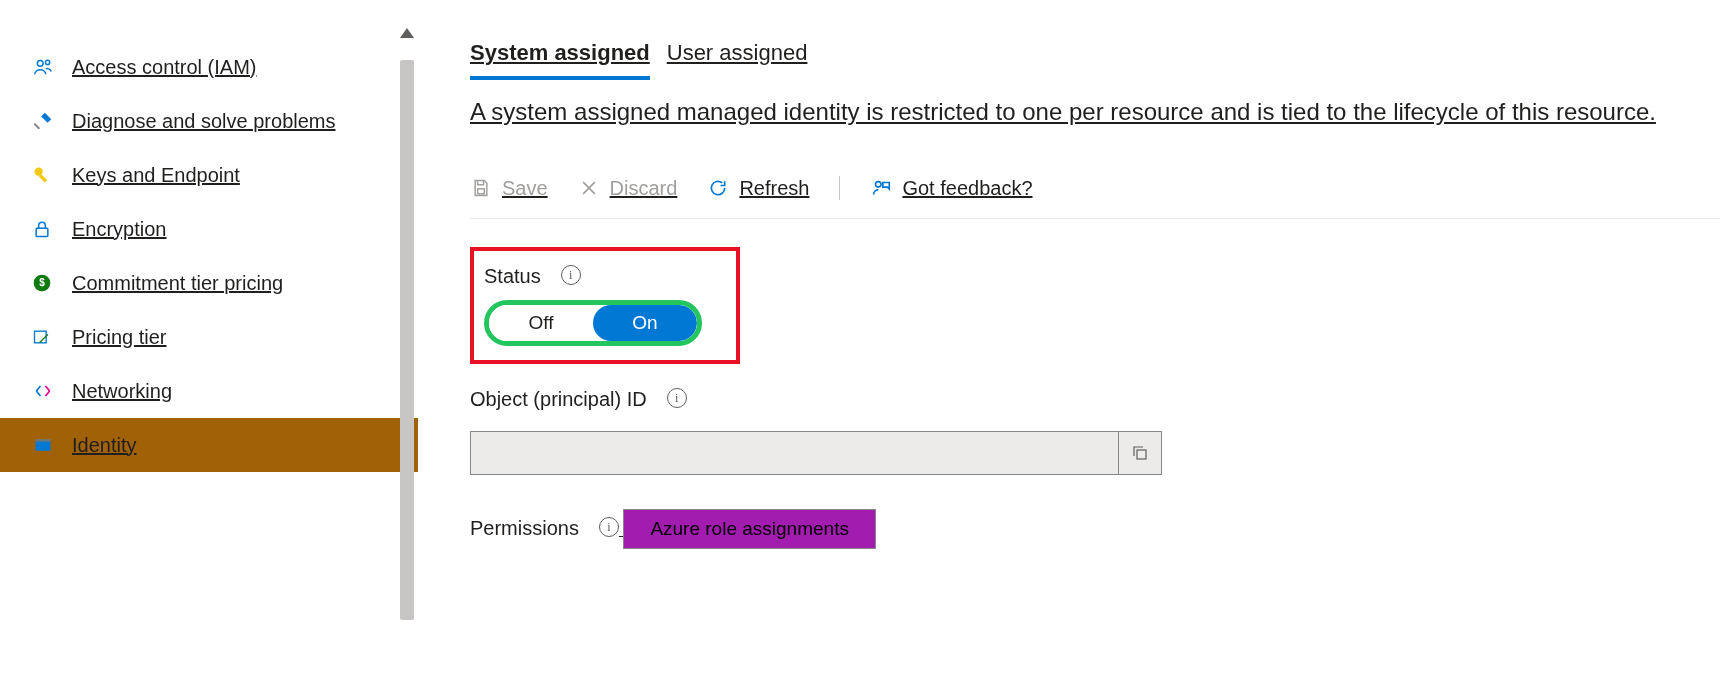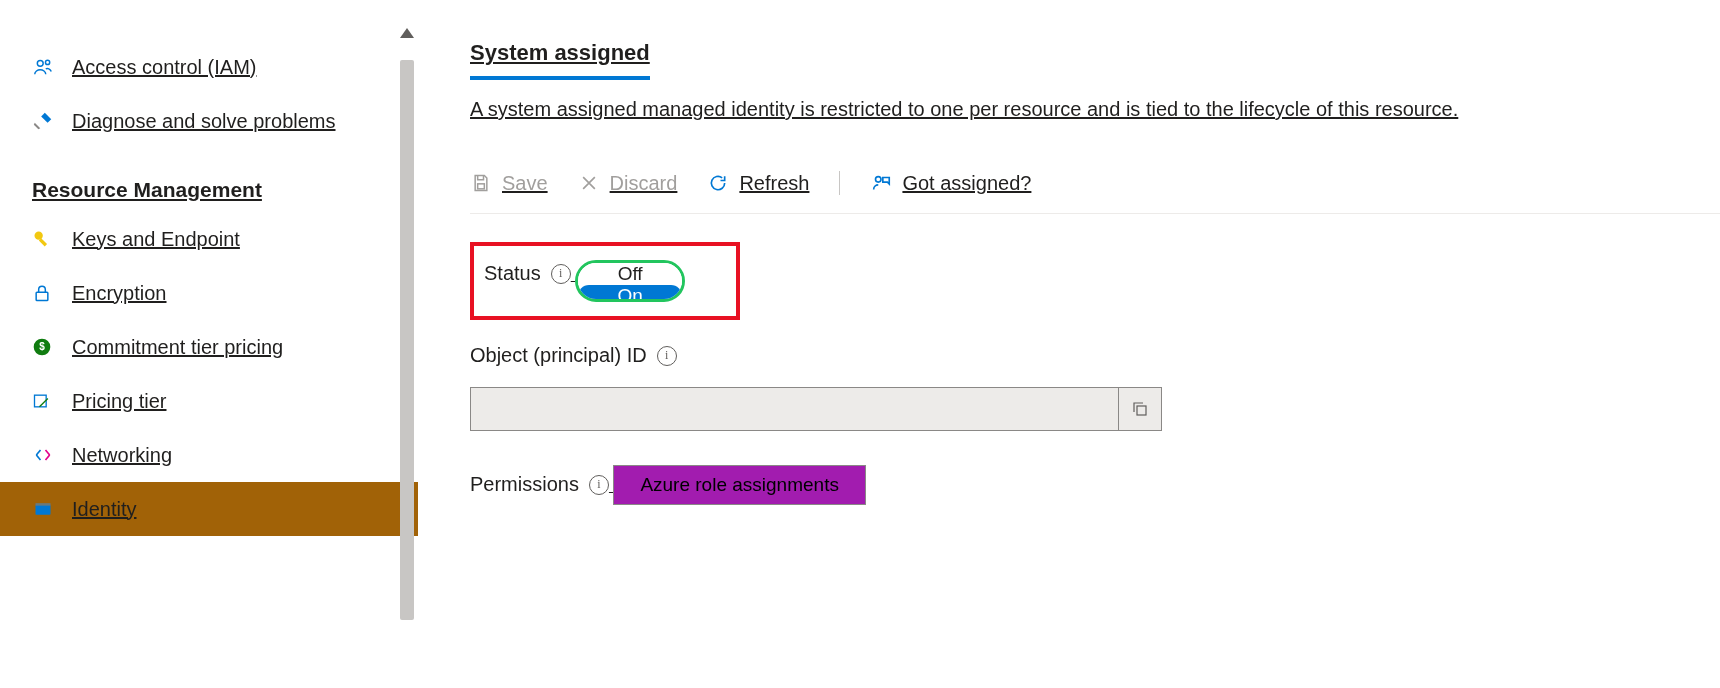--- a/index.html
+++ b/index.html
@@ -23,32 +23,32 @@
   .sidebar-section{font-weight:600;font-size:21px;padding:30px 0 10px 32px;}
   .scroll-indicator{position:absolute;top:0;right:0;width:22px;height:100%;}
   .scroll-arrow-up{position:absolute;top:28px;left:4px;width:0;height:0;border-left:7px solid transparent;border-right:7px solid transparent;border-bottom:10px solid #605e5c;}
   .scroll-track{position:absolute;top:60px;left:4px;width:14px;height:560px;background:#c8c6c4;border-radius:2px;}
 
   
   .content{flex:1;padding:40px 0 0 52px;box-sizing:border-box;overflow:hidden;}
   .tabs{display:flex;gap:17px;font-size:22px;margin-bottom:8px;}
   .tab{padding-bottom:10px;cursor:pointer;color:var(--text);}
   .tab.active{font-weight:600;border-bottom:4px solid var(--azure-blue);}
-  .description{font-size:20px;color:var(--text);margin:18px 0 50px 0;}
+  .description{font-size:24px;color:var(--text);margin:18px 0 50px 0;}
   .toolbar{display:flex;align-items:center;gap:30px;font-size:20px;padding-bottom:18px;border-bottom:1px solid #edebe9;}
   .toolbar .btn{display:inline-flex;align-items:center;gap:10px;cursor:pointer;}
   .toolbar .btn.disabled{color:var(--disabled);cursor:default;}
   .toolbar .btn .i{display:inline-flex;width:22px;height:22px;align-items:center;justify-content:center;}
   .vdiv{width:1px;height:24px;background:#c8c6c4;}
   .accent{color:var(--azure-blue);}
 
   .highlight-box{border:4px solid #e81123;padding:14px 20px 14px 10px;width:232px;margin-top:28px;}
-  .field-label{font-size:20px;display:inline-flex;align-items:center;gap:10px;margin-bottom:12px;}
+  .field-label{font-size:20px;display:inline-flex;align-items:flex-start;gap:20px;margin-bottom:12px;}
   .info-i{display:inline-flex;width:18px;height:18px;border:1px solid #605e5c;border-radius:50%;align-items:center;justify-content:center;font-size:12px;font-style:normal;color:#605e5c;font-family:serif;}
-  .toggle{display:inline-flex;border:3px solid #22c55e;border-radius:999px;overflow:hidden;height:36px;flex-direction:column;}
+  .toggle{display:inline-flex;border:5px solid #22c55e;border-radius:999px;overflow:hidden;height:36px;}
   .toggle .seg{width:104px;display:flex;align-items:center;justify-content:center;font-size:19px;cursor:pointer;background:#fff;color:var(--text);}
   .toggle .seg.on{background:var(--azure-blue);color:#fff;border-radius:999px;text-align:center;}
 
   .field{margin-top:24px;}
   .readonly-box{display:flex;align-items:center;width:690px;height:42px;border:1px solid #8a8886;background:#edebe9;margin-top:8px;}
   .readonly-box .val{flex:1;padding:0 12px;color:#605e5c;font-size:18px;}
   .copy-cell{width:42px;height:100%;border-left:1px solid #8a8886;display:flex;align-items:center;justify-content:center;cursor:pointer;}
 
   .action-btn{display:inline-flex;align-items:center;justify-content:center;height:40px;padding:0 26px;border:1px solid #8a8886;background:#a21caf;font-size:19px;cursor:pointer;margin-top:10px;}
 
@@ -79,21 +79,20 @@
       <li class="sidebar-item">
         <span class="icon">
           <svg width="22" height="22" viewBox="0 0 24 24">
               <path fill="#0078d4" d="M14 3l7 7-4 4-7-7z"></path>
               <path fill="#8a8886" d="M3 14l6 6-2 1-5-5z"></path>
             </svg>
         </span>
         <span>Diagnose and solve problems</span>
       </li>
     </ul>
-    <div class="sidebar-section">Resource Management</div>
     <ul class="sidebar-list">
       <li class="sidebar-item">
         <span class="icon">
           <svg width="20" height="20" viewBox="0 0 24 24">
               <circle cx="8" cy="8" r="5" fill="#f2c811"></circle>
               <rect x="11" y="11" width="10" height="4" fill="#f2c811" transform="rotate(45 11 11)"></rect>
             </svg>
         </span>
         <span>Keys and Endpoint</span>
       </li>
@@ -143,20 +142,21 @@
             </svg>
         </span>
         <span>Identity</span>
       </li>
     </ul>
   </nav>
 
   <main class="content">
     <div class="tabs">
       <div class="tab active">System assigned</div>
+      <div class="tab">User assigned</div>
     </div>
     <div class="description">A system assigned managed identity is restricted to one per resource and is tied to the lifecycle of this resource.</div>
 
     <div class="toolbar">
       <span class="btn disabled">
         <span class="i">
           <svg width="20" height="20" viewBox="0 0 24 24" fill="none" stroke="#a19f9d" stroke-width="1.8">
               <path d="M5 3h11l3 3v15H5z"></path>
               <path d="M8 3v5h7V3"></path>
               <rect x="8" y="13" width="8" height="6"></rect>
@@ -183,21 +183,21 @@
       </span>
       <span class="vdiv"></span>
       <span class="btn">
         <span class="i accent">
           <svg width="22" height="22" viewBox="0 0 24 24" fill="none" stroke="#0078d4" stroke-width="1.8">
               <circle cx="9" cy="8" r="3"></circle>
               <path d="M4 19c0-3 2.5-5 5-5"></path>
               <path d="M14 6h7v7l-2-2h-5z"></path>
             </svg>
         </span>
-        <span>Got assigned?</span>
+        <span>Got feedback?</span>
       </span>
     </div>
 
     <div class="highlight-box">
       <div class="field-label">
         <span>Status</span>
         <span class="info-i">i</span>
       </div>
       <div class="toggle">
         <div class="seg">Off</div>

